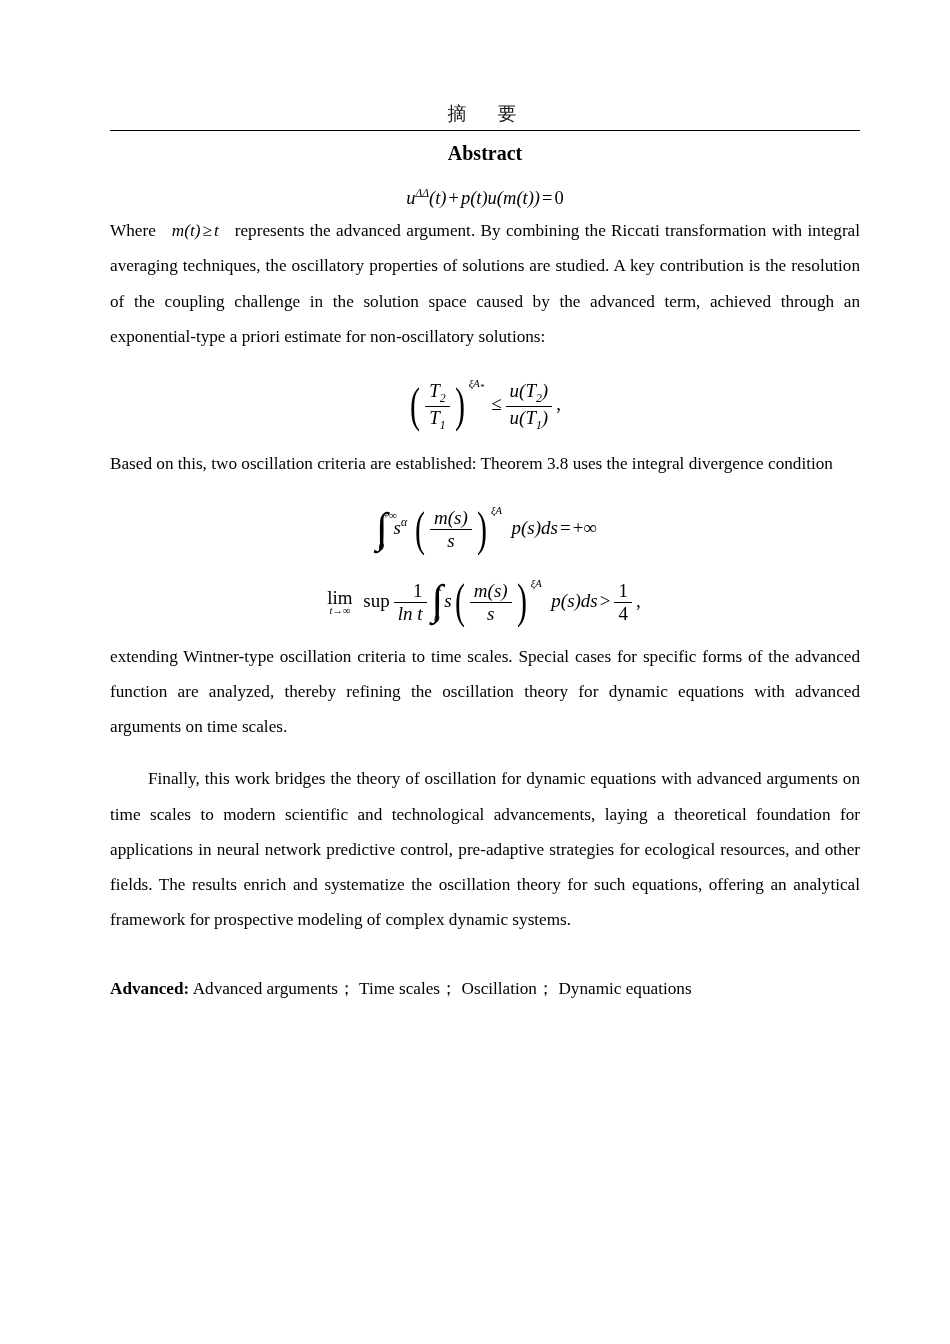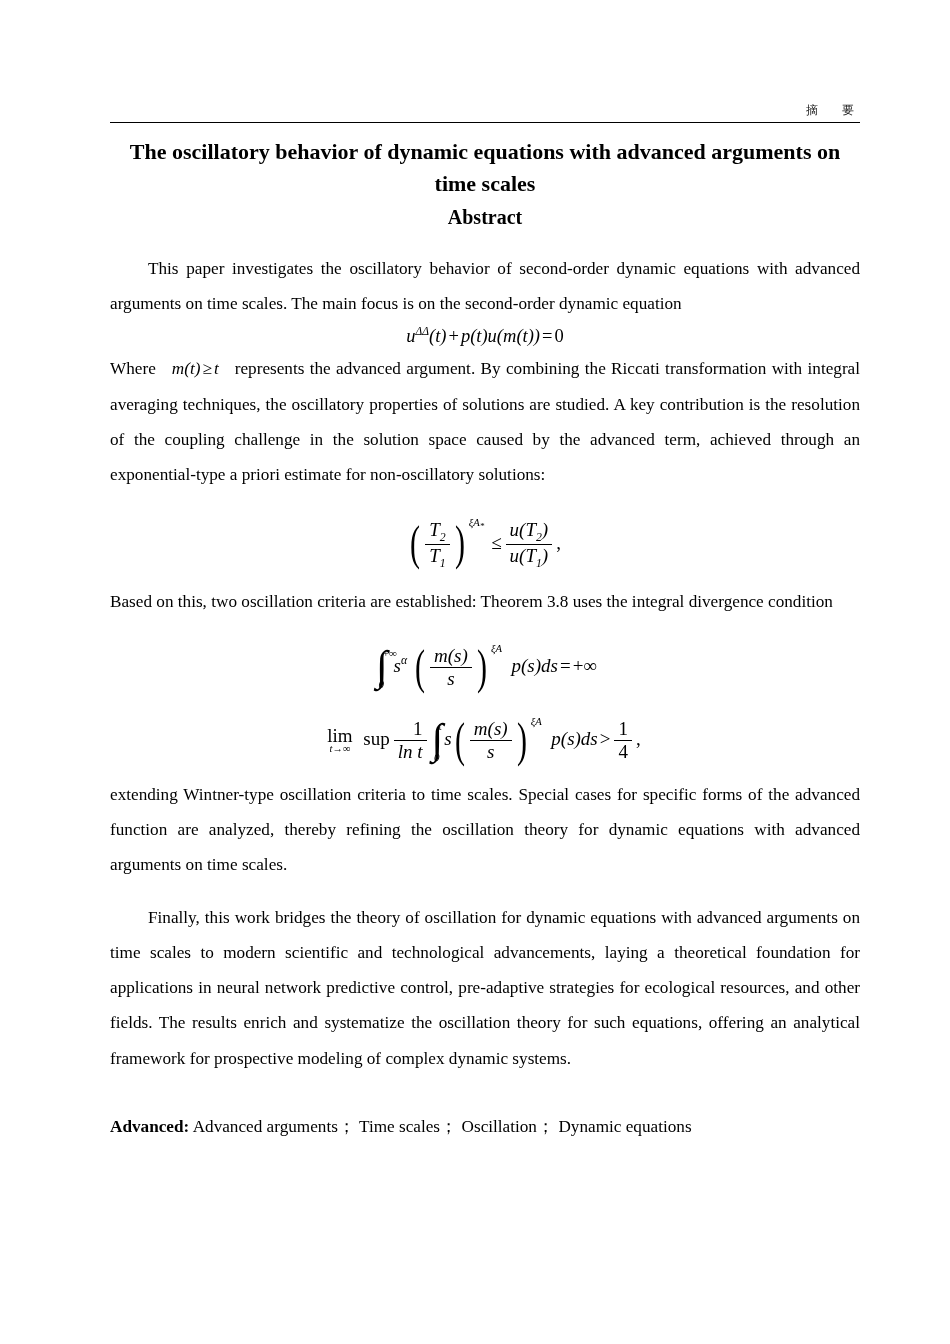--- a/index.html
+++ b/index.html
@@ -23,22 +23,22 @@
   }
 
   
   .header-zone {
     position: absolute;
     left: 110px;
     top: 104px;
     width: 750px;
   }
   .header-text {
-    text-align: right;
-    font-size: 12px;
+    text-align: center;
+    font-size: 19px;
     letter-spacing: 6px;
     line-height: 1.1;
     font-family: Liberation Serif, serif;
     color: #1a1a1a;
   }
   .header-rule {
     margin-top: 5px;
     border-bottom: 1.6px solid #000;
     width: 100%;
   }
@@ -193,24 +193,22 @@
 
 <div class="page">
 
   <div class="header-zone">
     <div class="header-text">摘　要</div>
     <div class="header-rule"></div>
   </div>
 
   <div class="content">
 
-    <div class="doc-title">The oscillatory behavior of dynamic equations with advanced arguments on time scales</div>
     <div class="abstract-heading">Abstract</div>
 
-    <p class="para indent">This paper investigates the oscillatory behavior of second-order dynamic equations with advanced arguments on time scales. The main focus is on the second-order dynamic equation</p>
 
     <div class="math-block eq1">
       <span class="mi">u</span><span class="sup mn">ΔΔ</span><span class="mi">(t)</span><span class="mo">+</span><span class="mi">p(t)u(m(t))</span><span class="mo">=</span><span class="mn">0</span>
     </div>
 
     <p class="para"><span>Where</span>&nbsp;&nbsp;&nbsp;<span class="mi">m</span><span class="mi">(t)</span><span class="mo">≥</span><span class="mi">t</span>&nbsp;&nbsp;&nbsp;<span>represents the advanced argument. By combining the Riccati transformation with integral averaging techniques, the oscillatory properties of solutions are studied. A key contribution is the resolution of the coupling challenge in the solution space caused by the advanced term, achieved through an exponential-type a priori estimate for non-oscillatory solutions:</span></p>
 
     <div class="spacer-md"></div>
 
     <div class="math-block eq2">

